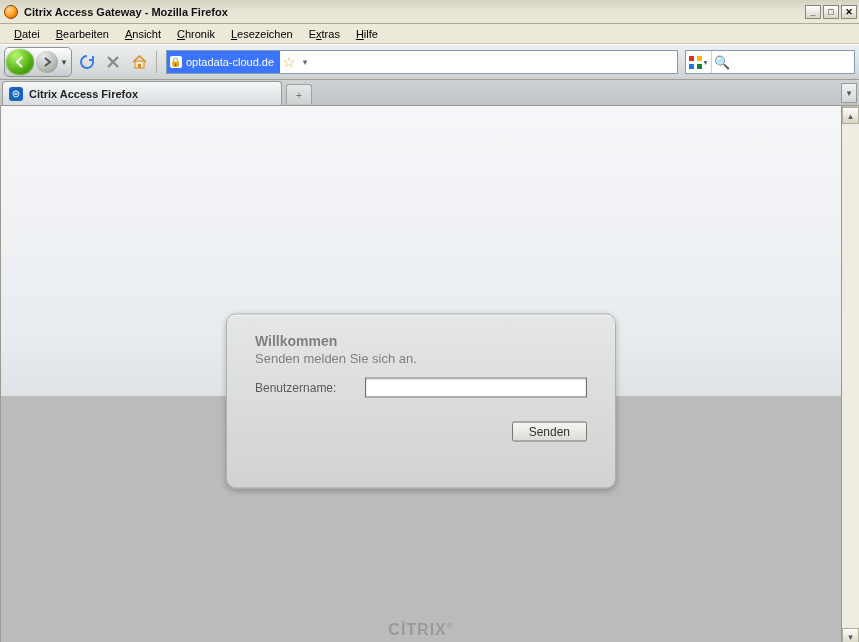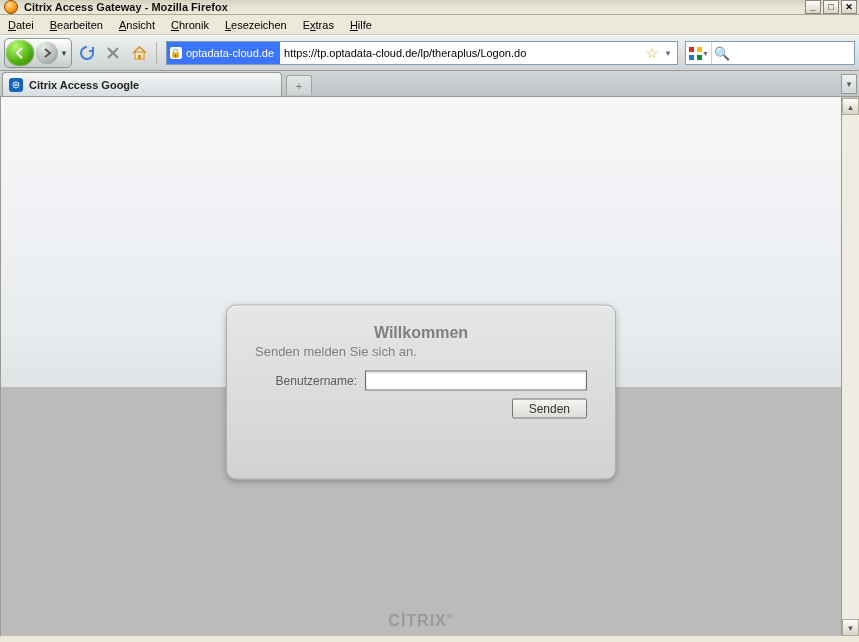--- a/index.html
+++ b/index.html
@@ -8,21 +8,21 @@
     font-family: Tahoma, Arial, sans-serif;
     font-size: 11px;
     background: #ece9d8;
     overflow: hidden;
     width: 859px;
     height: 642px;
   }
 
   
   .titlebar {
-    height: 15px;
+    height: 24px;
     background: linear-gradient(to bottom, #d6d2c2, #e8e4d6, #ece9d8);
     display: flex;
     align-items: center;
     border-bottom: 1px solid #aca899;
     position: relative;
   }
   .titlebar .app-icon {
     margin-left: 4px;
     width: 14px; height: 14px;
     border-radius: 50%;
@@ -47,20 +47,21 @@
     display: flex; align-items: center; justify-content: center;
     font-size: 9px; font-weight:bold;
   }
 
   
   .menubar {
     height: 20px;
     background: #ece9d8;
     display: flex;
     align-items: stretch;
+    padding-left: 6px;
     border-bottom: 1px solid #cdc7b3;
   }
   .menubar .item {
     padding: 0 8px;
     display: flex;
     align-items: center;
     color: #000;
   }
   .menubar .item u { text-decoration: underline; }
 
@@ -249,52 +250,50 @@
     width:390px;
     height:175px;
     background:linear-gradient(to bottom,#e5e6e6,#d1d2d2);
     border:1px solid #aeafaf;
     border-radius:10px;
     box-shadow: 0 2px 6px rgba(0,0,0,0.25), inset 0 1px 0 rgba(255,255,255,0.8);
     padding:18px 28px 14px 28px;
   }
   .login-box h1 {
     margin:0 0 2px 0;
-    font-size:16px;
+    font-size:14px;
     font-weight:bold;
     color:#808080;
-    text-align:center;
   }
   .login-box .sub {
     color:#808080;
     font-size:13px;
     margin-bottom:12px;
   }
   .field-row {
     display:flex;
     align-items:center;
     margin:6px 0;
   }
   .field-row label {
     width:110px;
-    text-align:right;
     color:#5b5b5b;
     font-size:12px;
     padding-right:8px;
   }
   .field-row input {
     flex:1;
     height:20px;
     background:#fff;
     border:1px solid #6b6b6b;
     box-shadow: inset 0 1px 2px rgba(0,0,0,0.2);
     padding:0 4px;
     font-size:12px;
   }
-  .btn-row { text-align:right; margin-top:8px; }
+  .btn-row { text-align:right; margin-top:24px; }
   .btn {
     padding:2px 16px;
     font-size:12px;
     color:#333;
     background:linear-gradient(to bottom,#f5f5f3,#dcdcd7);
     border:1px solid #777;
     border-radius:2px;
   }
   .citrix-logo {
     position:absolute;
@@ -380,21 +379,20 @@
       </svg>
   </div>
 
   <div class="tb-sep"></div>
 
   <div class="url-wrap">
     <div class="badge">
       <span class="lock">🔒</span>
       <span>optadata-cloud.de</span>
     </div>
-    <span class="url-text">https://tp.optadata-cloud.de/lp/theraplus/Logon.do</span>
     <span class="star">☆</span>
     <span class="dd">▾</span>
   </div>
 
   <div class="search-wrap">
     <div class="search-engine">
       <div class="g-icon">
         <span class="g-b"></span>
           <span class="g-r"></span>
           <span class="g-y"></span>
@@ -402,21 +400,21 @@
       </div>
       <span style="font-size:8px;color:#666">▾</span>
     </div>
     <span class="search-go">🔍</span>
   </div>
 </div>
 
 <div class="tabstrip">
   <div class="tab">
     <span class="fav">⊜</span>
-    <span class="label">Citrix Access Google</span>
+    <span class="label">Citrix Access Firefox</span>
   </div>
   <div class="newtab">+</div>
   <div class="menu">▾</div>
 </div>
 
 <div class="viewport-wrap">
   <div class="viewport">
     <div class="page-upper"></div>
     <div class="page-lower">
       <div class="citrix-logo"><span>CİTRIX</span><sup>®</sup></div>

